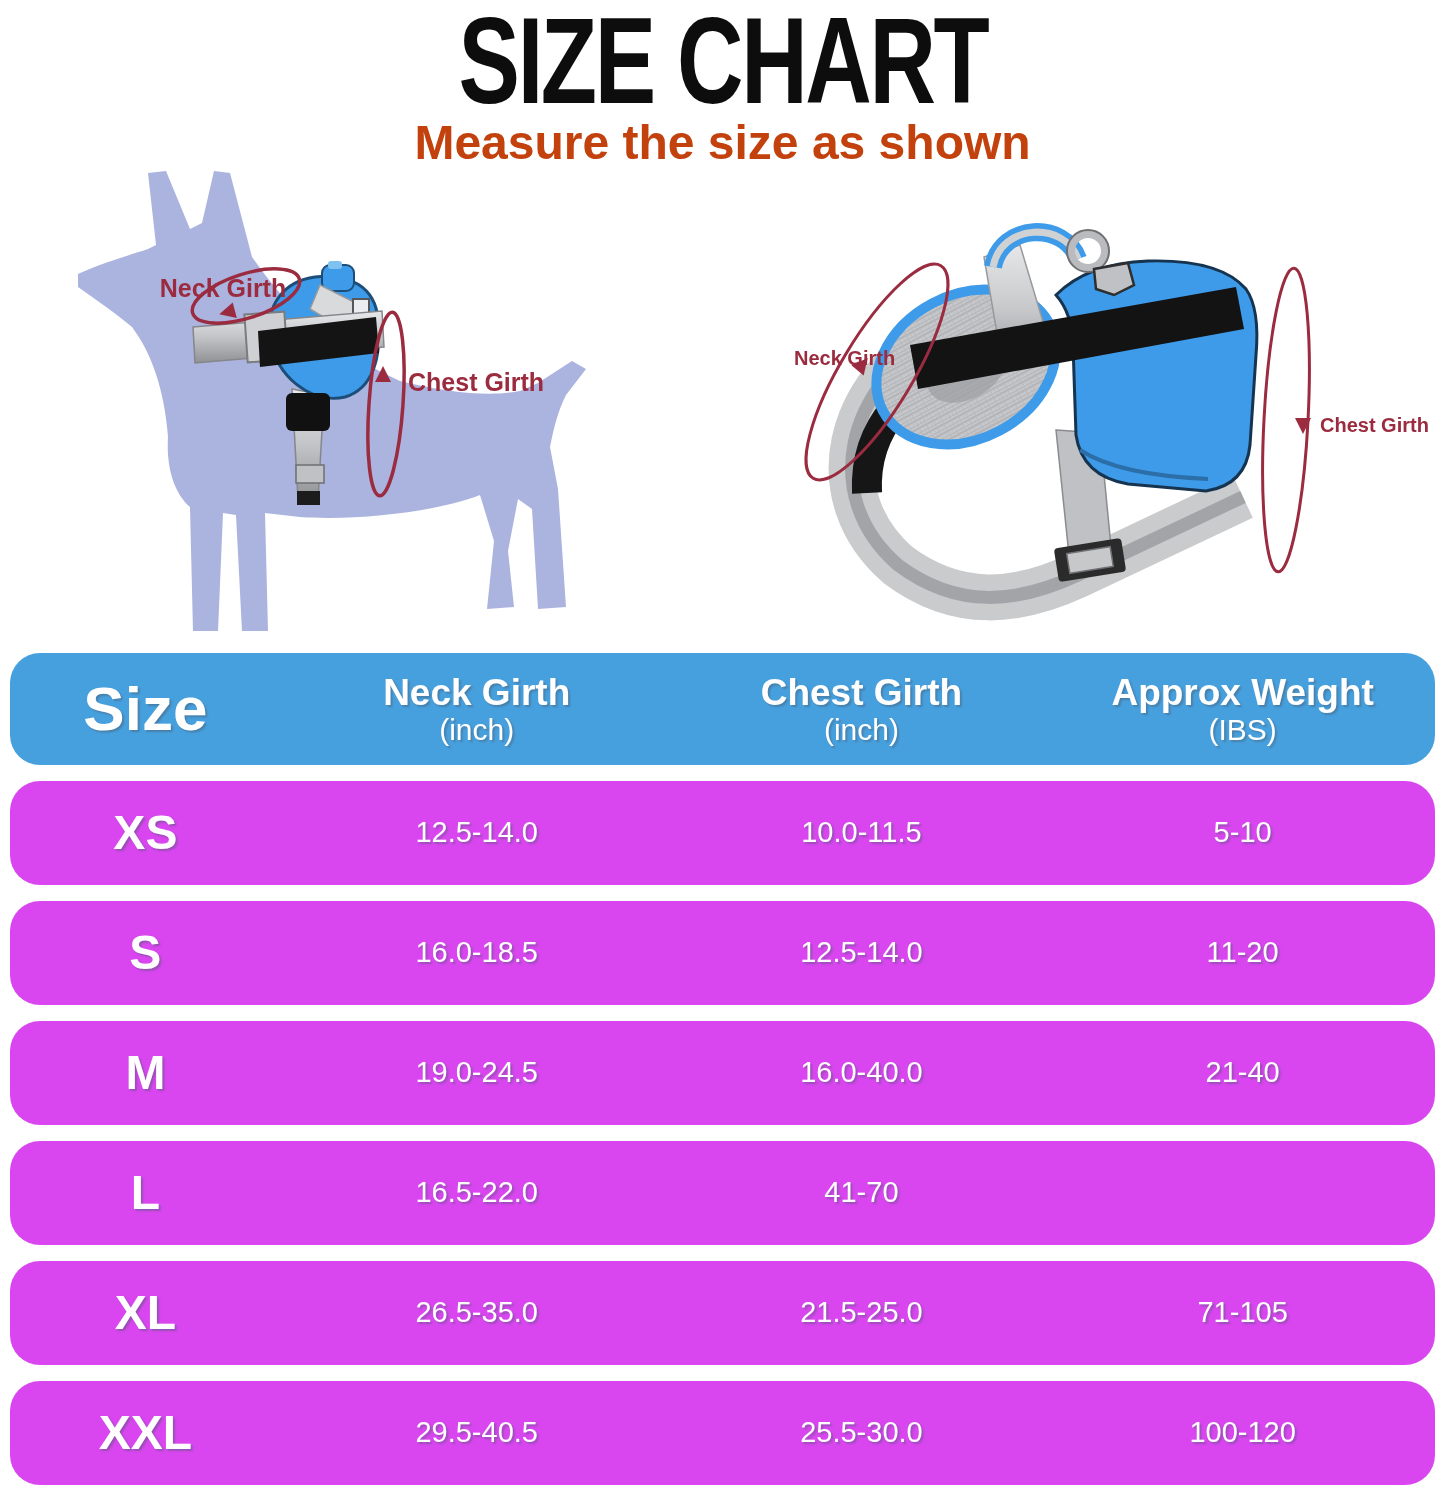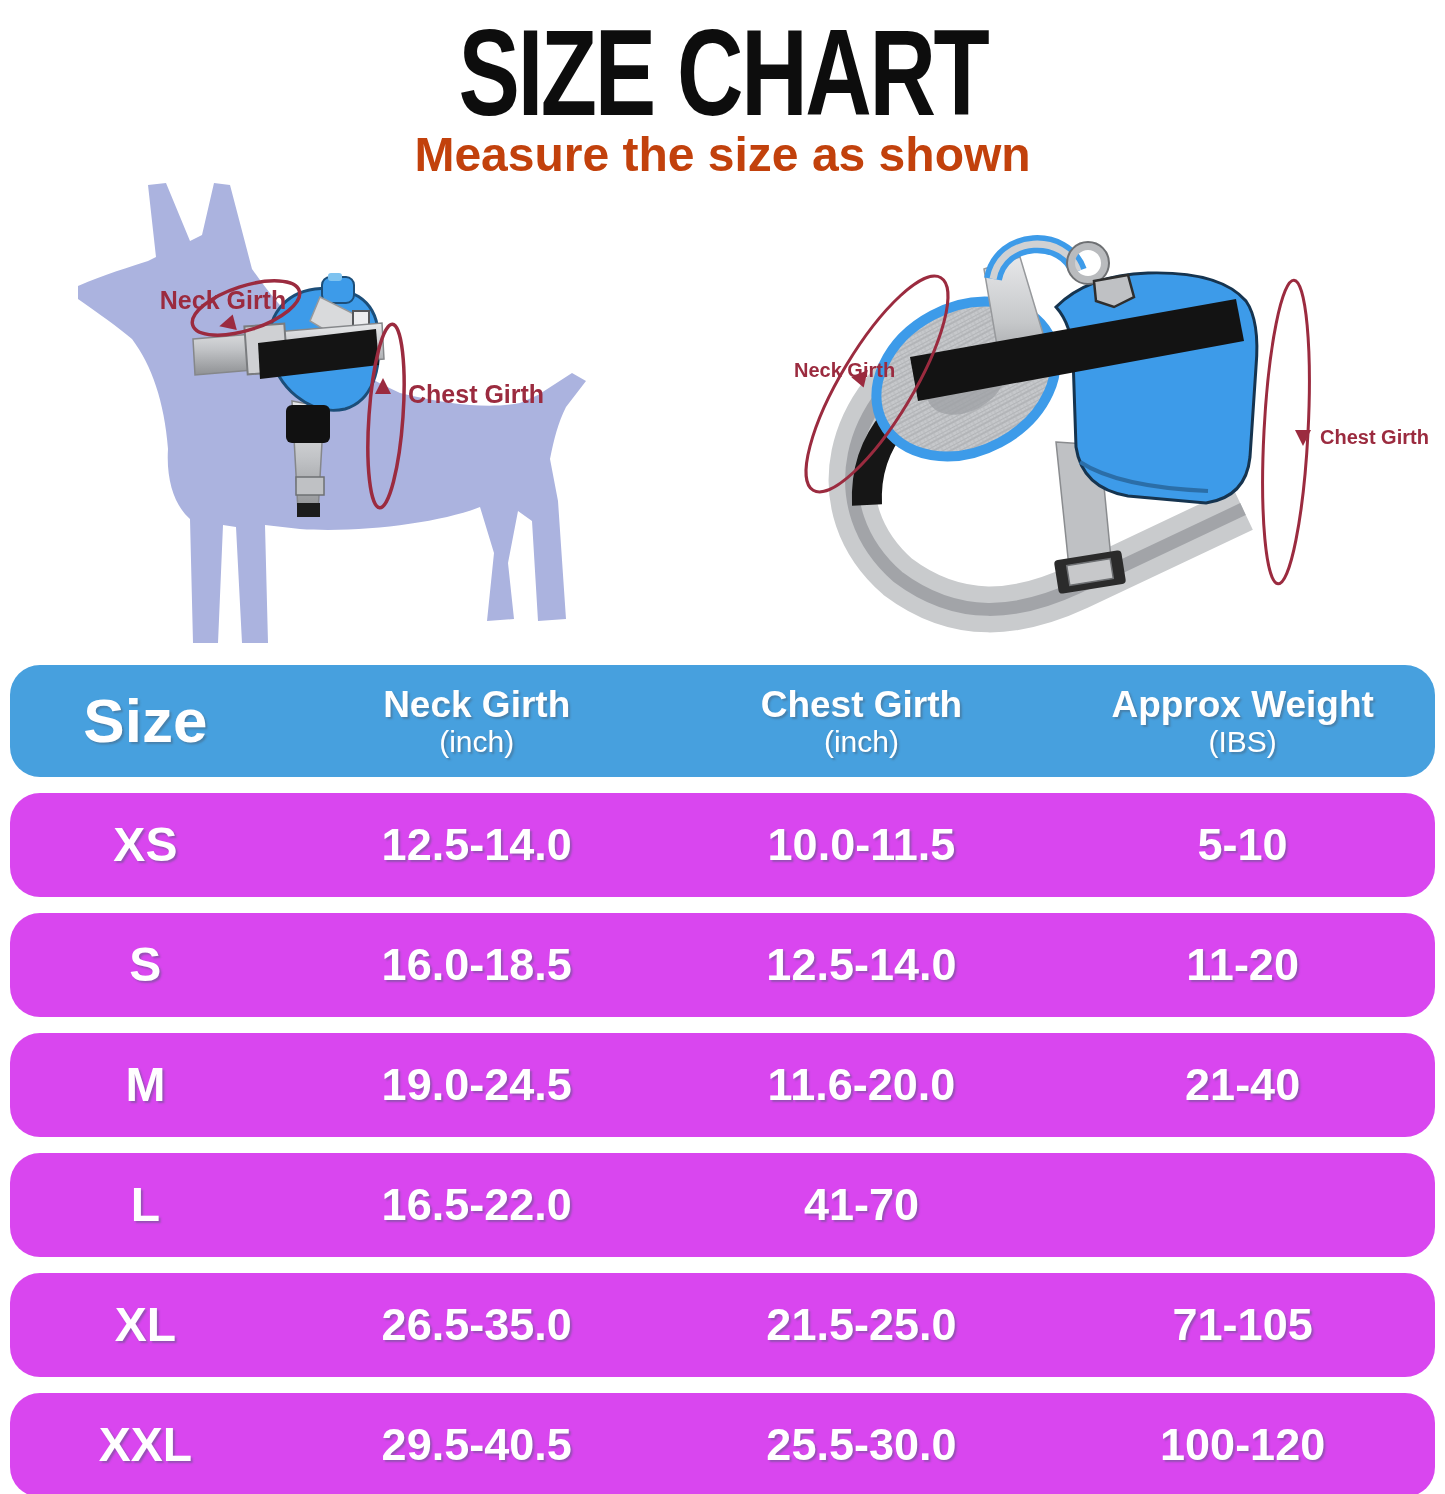--- a/index.html
+++ b/index.html
@@ -1,20 +1,20 @@
 <!DOCTYPE html>
 <html><head>
 <meta charset="utf-8">
 <style>
   * { margin:0; padding:0; box-sizing:border-box; }
   html,body { width:1445px; height:1494px; background:#ffffff; overflow:hidden;
               font-family:"Liberation Sans", sans-serif; }
 
   
-  .title-wrap { width:100%; text-align:center; padding-top:16px; }
+  .title-wrap { width:100%; text-align:center; padding-top:4px; }
   .main-title { display:inline-block; font-size:118px; font-weight:bold; color:#0d0d0d;
                 letter-spacing:-3px; line-height:0.92;
                 transform:scale(0.78,1.04); transform-origin:center top; }
   .subtitle  { text-align:center; font-size:48px; font-weight:bold; color:#c2410c;
                letter-spacing:0px; margin-top:6px; line-height:1.0; }
 
   
   .diagrams { position:relative; width:1445px; height:486px; }
   .svg-left  { position:absolute; left:60px;  top:2px;  }
   .svg-right { position:absolute; left:788px; top:28px; }
@@ -29,21 +29,21 @@
   .trow { display:grid; grid-template-columns:19% 27.5% 26.5% 27%;
           align-items:center; border-radius:30px; margin-bottom:16px; }
   .trow-header { height:112px; background:#47A0DE; }
   .trow-data   { height:104px; background:#d946ef; }
   .cell { text-align:center; color:#ffffff;
           text-shadow:2px 2px 2px rgba(70,90,110,0.45); }
   .cell-size-header { font-size:62px; font-weight:bold; }
   .hline1 { display:block; font-size:37px; font-weight:bold; line-height:1.12; }
   .hline2 { display:block; font-size:30px; font-weight:normal; line-height:1.05; }
   .cell-size { font-size:48px; font-weight:bold; }
-  .cell-val  { font-size:45px; font-weight:bold; }
+  .cell-val  { font-size:29px; font-weight:normal; }
 </style>
 </head>
 <body>
 
 <div class="title-wrap">
   <div class="main-title">SIZE CHART</div>
   <div class="subtitle">Measure the size as shown</div>
 </div>
 
 <div class="diagrams">
@@ -172,21 +172,21 @@
   <div class="trow trow-data">
     <div class="cell cell-size">S</div>
     <div class="cell cell-val">16.0-18.5</div>
     <div class="cell cell-val">12.5-14.0</div>
     <div class="cell cell-val">11-20</div>
   </div>
 
   <div class="trow trow-data">
     <div class="cell cell-size">M</div>
     <div class="cell cell-val">19.0-24.5</div>
-    <div class="cell cell-val">11.6-20.0</div>
+    <div class="cell cell-val">16.0-40.0</div>
     <div class="cell cell-val">21-40</div>
   </div>
 
   <div class="trow trow-data">
     <div class="cell cell-size">L</div>
     <div class="cell cell-val">16.5-22.0</div>
     <div class="cell cell-val">41-70</div>
   </div>
 
   <div class="trow trow-data">

